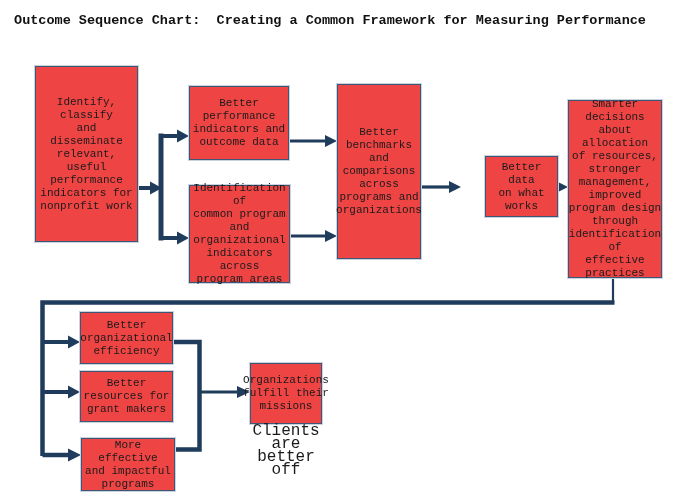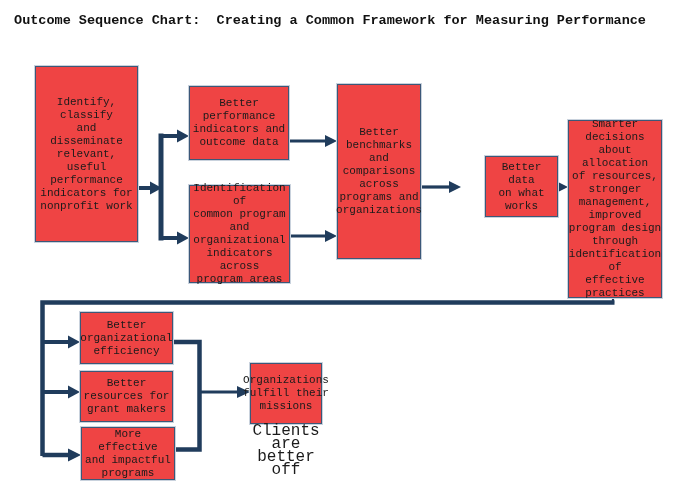--- a/index.html
+++ b/index.html
@@ -44,24 +44,24 @@
     text-align: center;
     font-size: 16px;
     line-height: 13px;
     white-space: pre-line;
   }
   .b1  { left: 35px;  top: 66px;  width: 103px; height: 176px; }
   .b2  { left: 189px; top: 86px;  width: 100px; height: 74px;  }
   .b3  { left: 189px; top: 185px; width: 101px; height: 98px;  }
   .b4  { left: 337px; top: 84px;  width: 84px;  height: 175px; }
   .b5  { left: 461px; top: 156px; width: 73px;  height: 61px; margin-left: 24px;  }
-  .b6  { left: 568px; top: 100px; width: 94px;  height: 178px; margin-top: 20px; }
+  .b6  { left: 568px; top: 100px; width: 94px;  height: 178px; }
   .b7  { left: 80px;  top: 312px; width: 93px;  height: 52px;  }
   .b8  { left: 80px;  top: 371px; width: 93px;  height: 51px;  }
-  .b9  { left: 81px;  top: 427px; width: 94px;  height: 53px;  }
+  .b9  { left: 81px;  top: 438px; width: 94px;  height: 53px;  }
   .b10 { left: 250px; top: 363px; width: 72px;  height: 61px;  }
   .b11 { left: 242px; top: 425px; width: 88px; }
 </style>
 </head>
 <body>
 
 <div class="canvas">
 
   <div class="title">Outcome Sequence Chart:  Creating a Common Framework for Measuring Performance</div>
 

